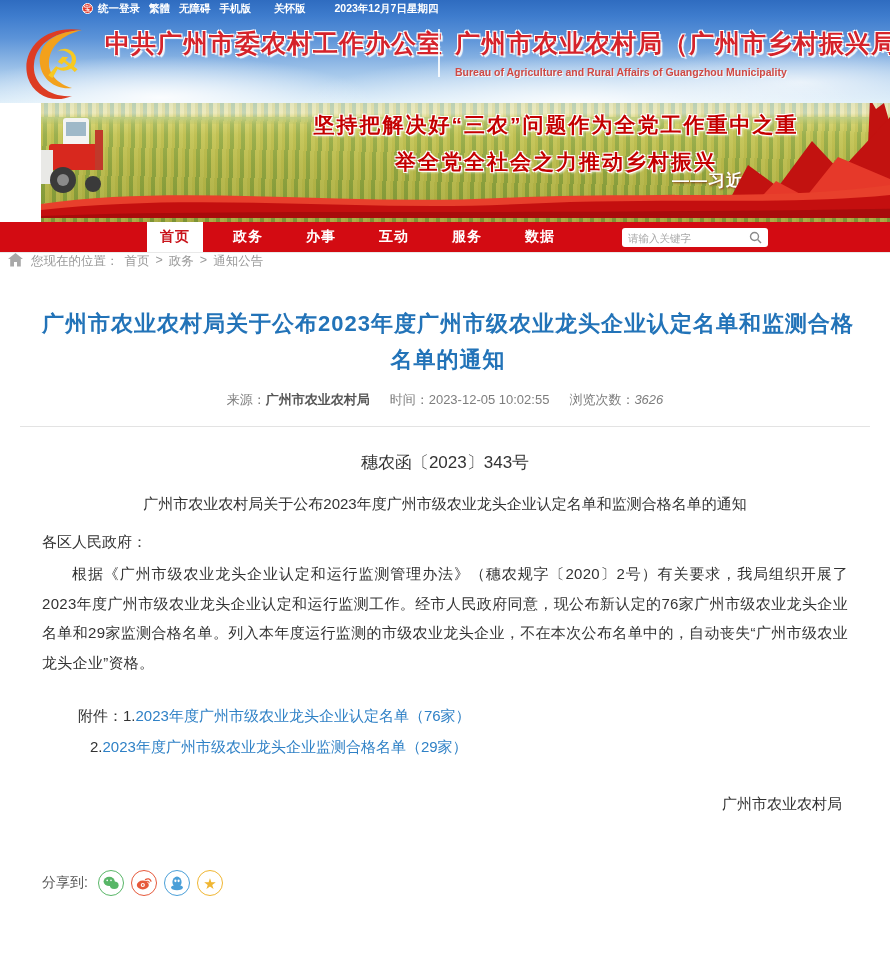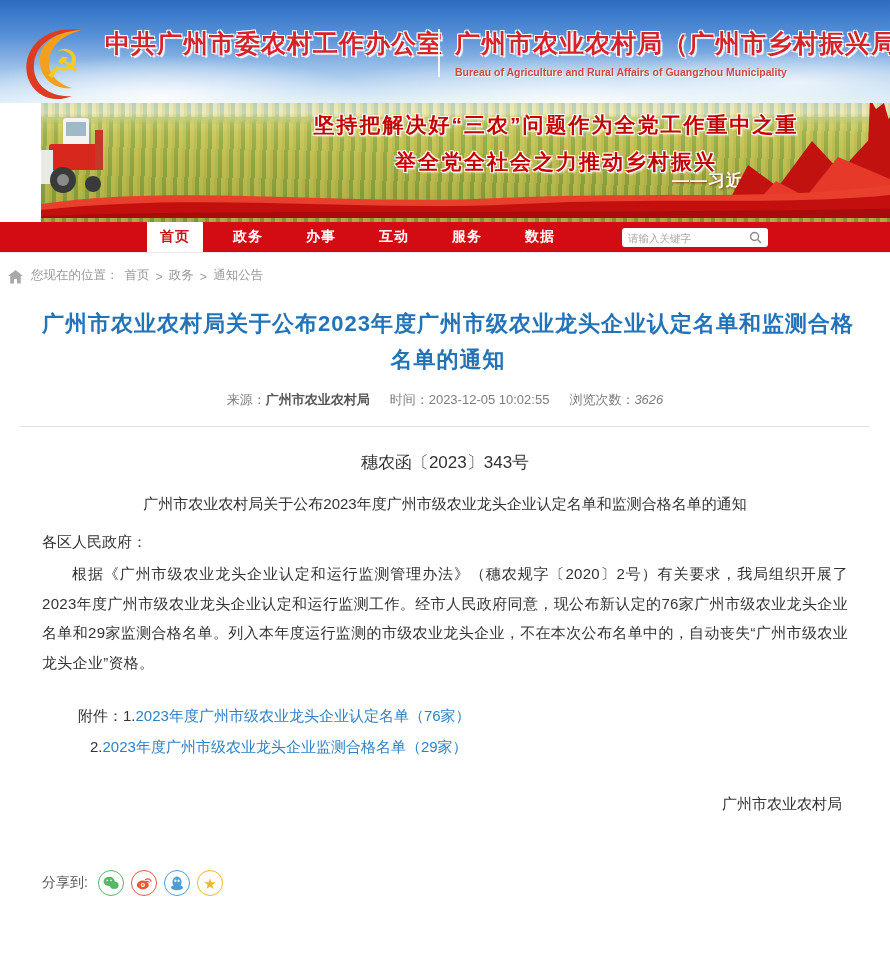--- a/index.html
+++ b/index.html
@@ -88,21 +88,21 @@
     position:absolute; right:122px; top:6px; width:146px; height:19px;
     background:#fff; border-radius:3px; display:flex; align-items:center; padding:8px 6px;
   }
   .search-box input {
     flex:1; border:none; outline:none; font-size:10.5px; color:#555; background:transparent;
     font-family:inherit; min-width:0;
   }
   .search-box input::placeholder { color:#a9a9a9; }
   
   .breadcrumb {
-    height:32px; border-top:1px solid #e9e9e9; display:flex; align-items:flex-end;
+    height:32px; border-top:1px solid #e9e9e9; display:flex; align-items:flex-start;
     padding-left:8px; font-size:12.5px; color:#9a9a9a;
   }
   .breadcrumb a { color:#9a9a9a; text-decoration:none; }
   .crumb-sep { margin:0 6px; }
   .crumb-prefix { margin-right:6px; }
   .home-icon { margin-right:8px; display:inline-flex; }
   
   .article { padding:0 42px; color:#333; }
   .a-title {
     margin:22px auto 0; width:812px; text-align:center;
@@ -135,20 +135,29 @@
   }
   .share-wechat { border:1px solid #58b667; }
   .share-weibo  { border:1px solid #e6593b; }
   .share-qq     { border:1px solid #4a9fd8; }
   .share-qzone  { border:1px solid #f0b632; }
 </style>
 </head>
 <body>
 
 <div class="header">
+  <div class="topbar">
+    <span class="login-icon">宝</span>
+    <a href="#">统一登录</a>
+    <a href="#">繁體</a>
+    <a href="#">无障碍</a>
+    <a href="#">手机版</a>
+    <a href="#" class="tb-care">关怀版</a>
+    <span class="tb-date">2023年12月7日星期四</span>
+  </div>
   <div class="logo-row">
     <div class="emblem">
       <svg width="80" height="80" viewBox="0 0 80 80">
         <path d="M64 8 C 24 2, 2 30, 10 56 C 16 74, 36 82, 54 74 C 32 76, 14 62, 16 42 C 18 20, 38 10, 64 8 Z" fill="#dd3c23"></path>
         <path d="M64 8 C 30 10, 20 26, 22 42 C 24 58, 38 68, 54 66 C 40 62, 30 52, 31 40 C 32 24, 44 13, 64 8 Z" fill="#f3a11c"></path>
         <text x="27" y="56" font-size="40" fill="#f7c921" font-family="'DejaVu Sans',sans-serif">☭</text>
       </svg>
     </div>
     <div class="org org-left">
       <div class="cn">中共广州市委农村工作办公室</div>

